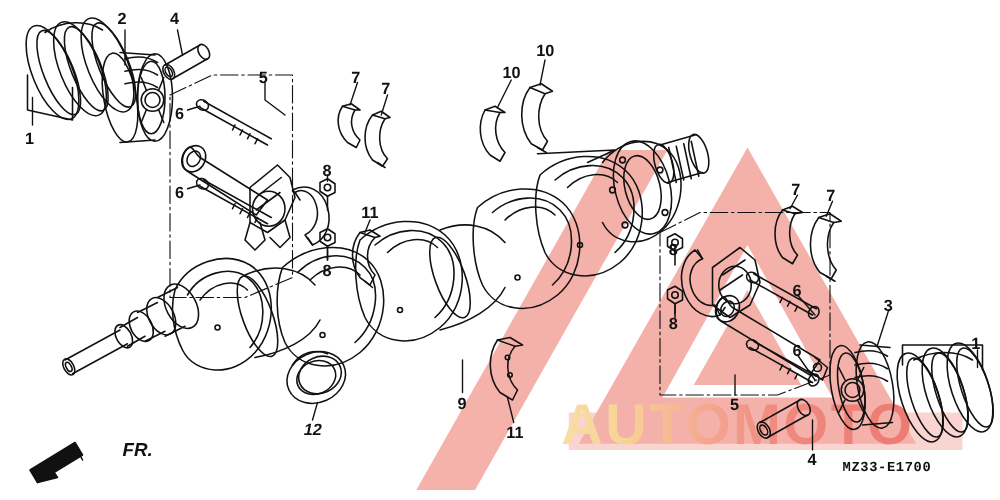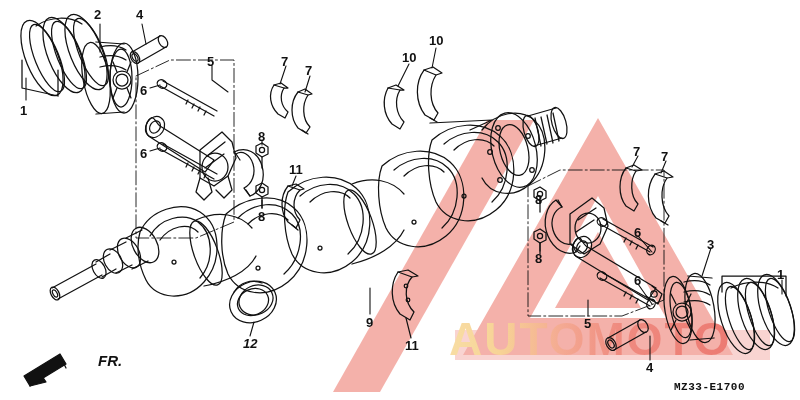--- a/index.html
+++ b/index.html
@@ -373,15 +373,15 @@
   <div class="lbl" style="left:535px;top:193px;">8</div>
   <div class="lbl" style="left:535px;top:252px;">8</div>
   <div class="lbl" style="left:634px;top:226px;">6</div>
   <div class="lbl" style="left:634px;top:274px;">6</div>
   <div class="lbl" style="left:584px;top:317px;">5</div>
   <div class="lbl" style="left:707px;top:238px;">3</div>
   <div class="lbl" style="left:777px;top:268px;">1</div>
   <div class="lbl" style="left:646px;top:361px;">4</div>
 
   <div class="frtxt" style="left:54px;top:352px;margin-left:44px;">FR.</div>
-  <div class="code" style="left:626px;top:381px;padding-left:48px;">MZ33-E1700</div>
+  <div class="code" style="left:626px;top:369px;padding-left:48px;">MZ33-E1700</div>
 
 </div>
 
 </body></html>

